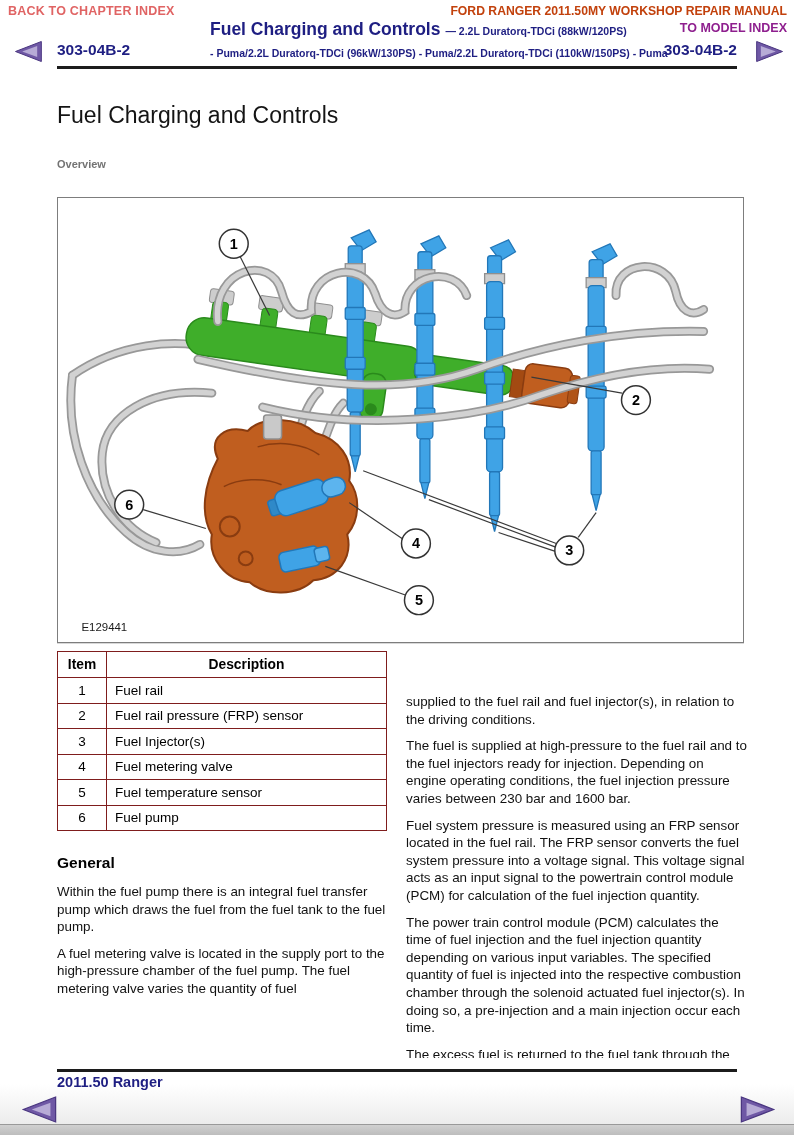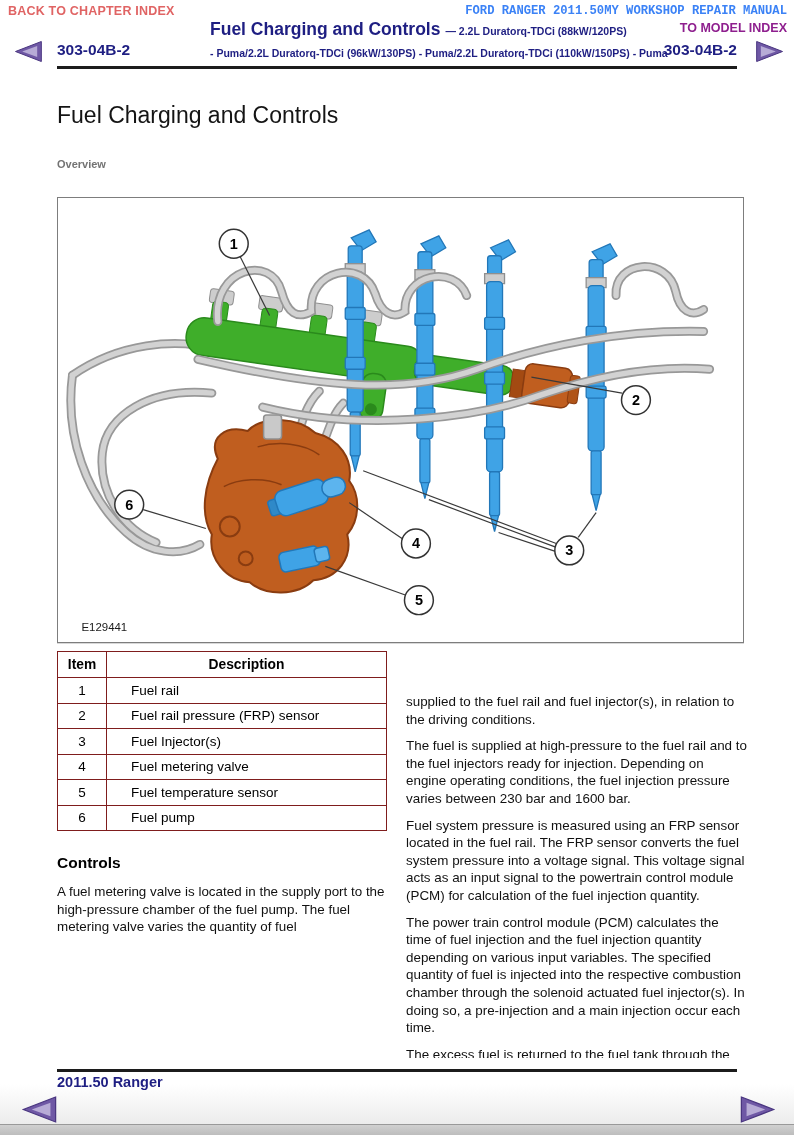--- a/index.html
+++ b/index.html
@@ -2,21 +2,21 @@
 <html><head>
 <meta charset="utf-8">
 <style>
   * { margin:0; padding:0; box-sizing:border-box; }
   html,body { background:#ffffff; }
   body { font-family:"Liberation Sans","DejaVu Sans",sans-serif; }
   .page { position:relative; width:794px; height:1135px; background:#fff; overflow:hidden; margin:0 auto; }
 
   
   .back-link { position:absolute; left:8px; top:4px; font-size:12.5px; font-weight:bold; color:#e06464; letter-spacing:.2px; cursor:pointer; }
-  .manual-title { position:absolute; right:7px; top:4px; font-size:12.2px; font-weight:bold; color:#3b82f6;font-family:Liberation Mono, monospace; }
+  .manual-title { position:absolute; right:7px; top:4px; font-size:12.2px; font-weight:bold; color:#c2410c; }
   .model-index-link { position:absolute; right:7px; top:21px; font-size:12.5px; font-weight:bold; color:#8e1f8e; cursor:pointer; }
   .section-title-row { position:absolute; left:210px; top:19px; display:flex; align-items:baseline; gap:5px; color:#1e1e82; white-space:nowrap; }
   .section-title { font-size:17.5px; font-weight:bold; }
   .section-sub1 { font-size:10.5px; font-weight:bold; }
   .section-sub2 { position:absolute; left:210px; top:47px; font-size:10.5px; font-weight:bold; color:#1e1e82; white-space:nowrap; }
   .page-code-left { position:absolute; left:57px; top:41px; font-size:15.5px; font-weight:bold; color:#1e1e82; }
   .page-code-right { position:absolute; right:57px; top:41px; font-size:15.5px; font-weight:bold; color:#1e1e82; }
   .nav-arrow { position:absolute; cursor:pointer; line-height:0; }
   .arrow-top-left { left:13px; top:40px; }
   .arrow-top-right { right:9px; top:40px; }
@@ -33,21 +33,21 @@
   .figure-box { position:absolute; left:57px; top:197px; width:687px; height:446px; border:1px solid #7d7d7d; background:#fff; box-shadow:0 1px 0 #d8d8d8; }
   .figure-box svg { display:block; width:100%; height:100%; }
 
   
   .parts-table { position:absolute; left:57px; top:651px; width:330px; border-collapse:collapse; font-size:13.5px; color:#000; }
   .parts-table th, .parts-table td { border:1px solid #7f1d1d; }
   .parts-table th { height:26px; font-weight:bold; text-align:center; font-size:13.8px; }
   .parts-table td { height:25.5px; }
   .parts-table .col-item { width:49px; }
   .parts-table td.item-cell { text-align:center; }
-  .parts-table td.desc-cell { padding-left:24px; }
+  .parts-table td.desc-cell { padding-left:8px; }
 
   
   .general-heading { position:absolute; left:57px; top:854px; font-size:15.5px; font-weight:bold; color:#000; }
   .left-paragraphs { position:absolute; left:57px; top:883px; width:334px; }
   .right-column { position:absolute; left:406px; top:648px; width:341px;margin-top:45px; }
   .body-para { font-size:13.4px; line-height:17.6px; color:#111; margin-bottom:9px; }
 
   
   .bottom-fade { position:absolute; left:0; top:1058px; width:794px; height:66px; background:linear-gradient(#ffffff 0%, #ffffff 40%, #ececec 100%); }
   .rule-bottom { position:absolute; left:57px; top:1069px; width:680px; height:2.5px; background:#1c1c1c; }
@@ -267,22 +267,23 @@
         <td class="item-cell">5</td>
         <td class="desc-cell">Fuel temperature sensor</td>
       </tr>
       <tr>
         <td class="item-cell">6</td>
         <td class="desc-cell">Fuel pump</td>
       </tr>
     </tbody>
   </table>
 
-  <div class="general-heading">Controls</div>
+  <div class="general-heading">General</div>
   <div class="left-paragraphs">
+    <p class="body-para">Within the fuel pump there is an integral fuel transfer pump which draws the fuel from the fuel tank to the fuel pump.</p>
     <p class="body-para">A fuel metering valve is located in the supply port to the high-pressure chamber of the fuel pump. The fuel metering valve varies the quantity of fuel</p>
   </div>
 
   <div class="right-column">
     <p class="body-para">supplied to the fuel rail and fuel injector(s), in relation to the driving conditions.</p>
     <p class="body-para">The fuel is supplied at high-pressure to the fuel rail and to the fuel injectors ready for injection. Depending on engine operating conditions, the fuel injection pressure varies between 230 bar and 1600 bar.</p>
     <p class="body-para">Fuel system pressure is measured using an FRP sensor located in the fuel rail. The FRP sensor converts the fuel system pressure into a voltage signal. This voltage signal acts as an input signal to the powertrain control module (PCM) for calculation of the fuel injection quantity.</p>
     <p class="body-para">The power train control module (PCM) calculates the time of fuel injection and the fuel injection quantity depending on various input variables. The specified quantity of fuel is injected into the respective combustion chamber through the solenoid actuated fuel injector(s). In doing so, a pre-injection and a main injection occur each time.</p>
     <p class="body-para">The excess fuel is returned to the fuel tank through the fuel return line.</p>
   </div>

